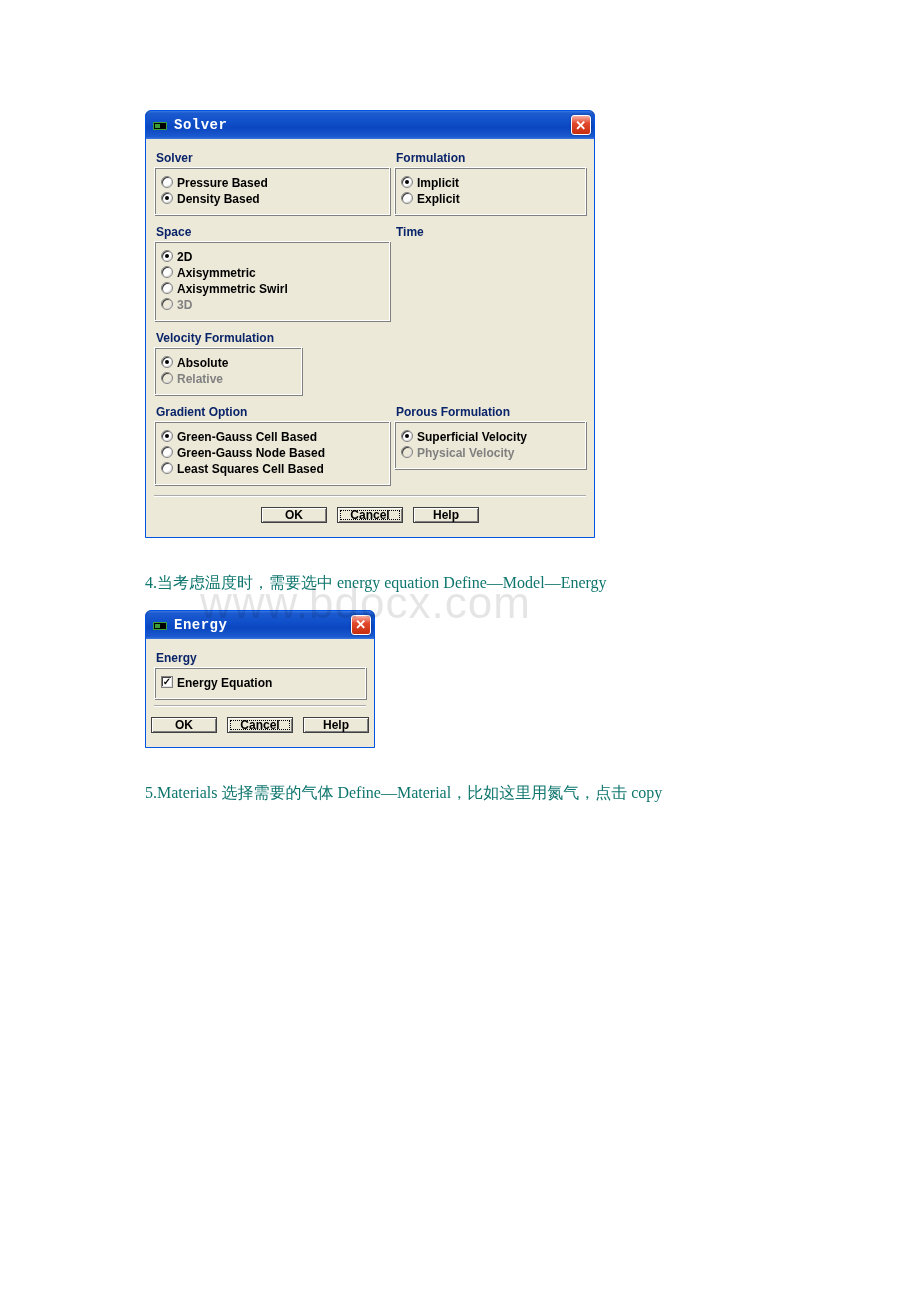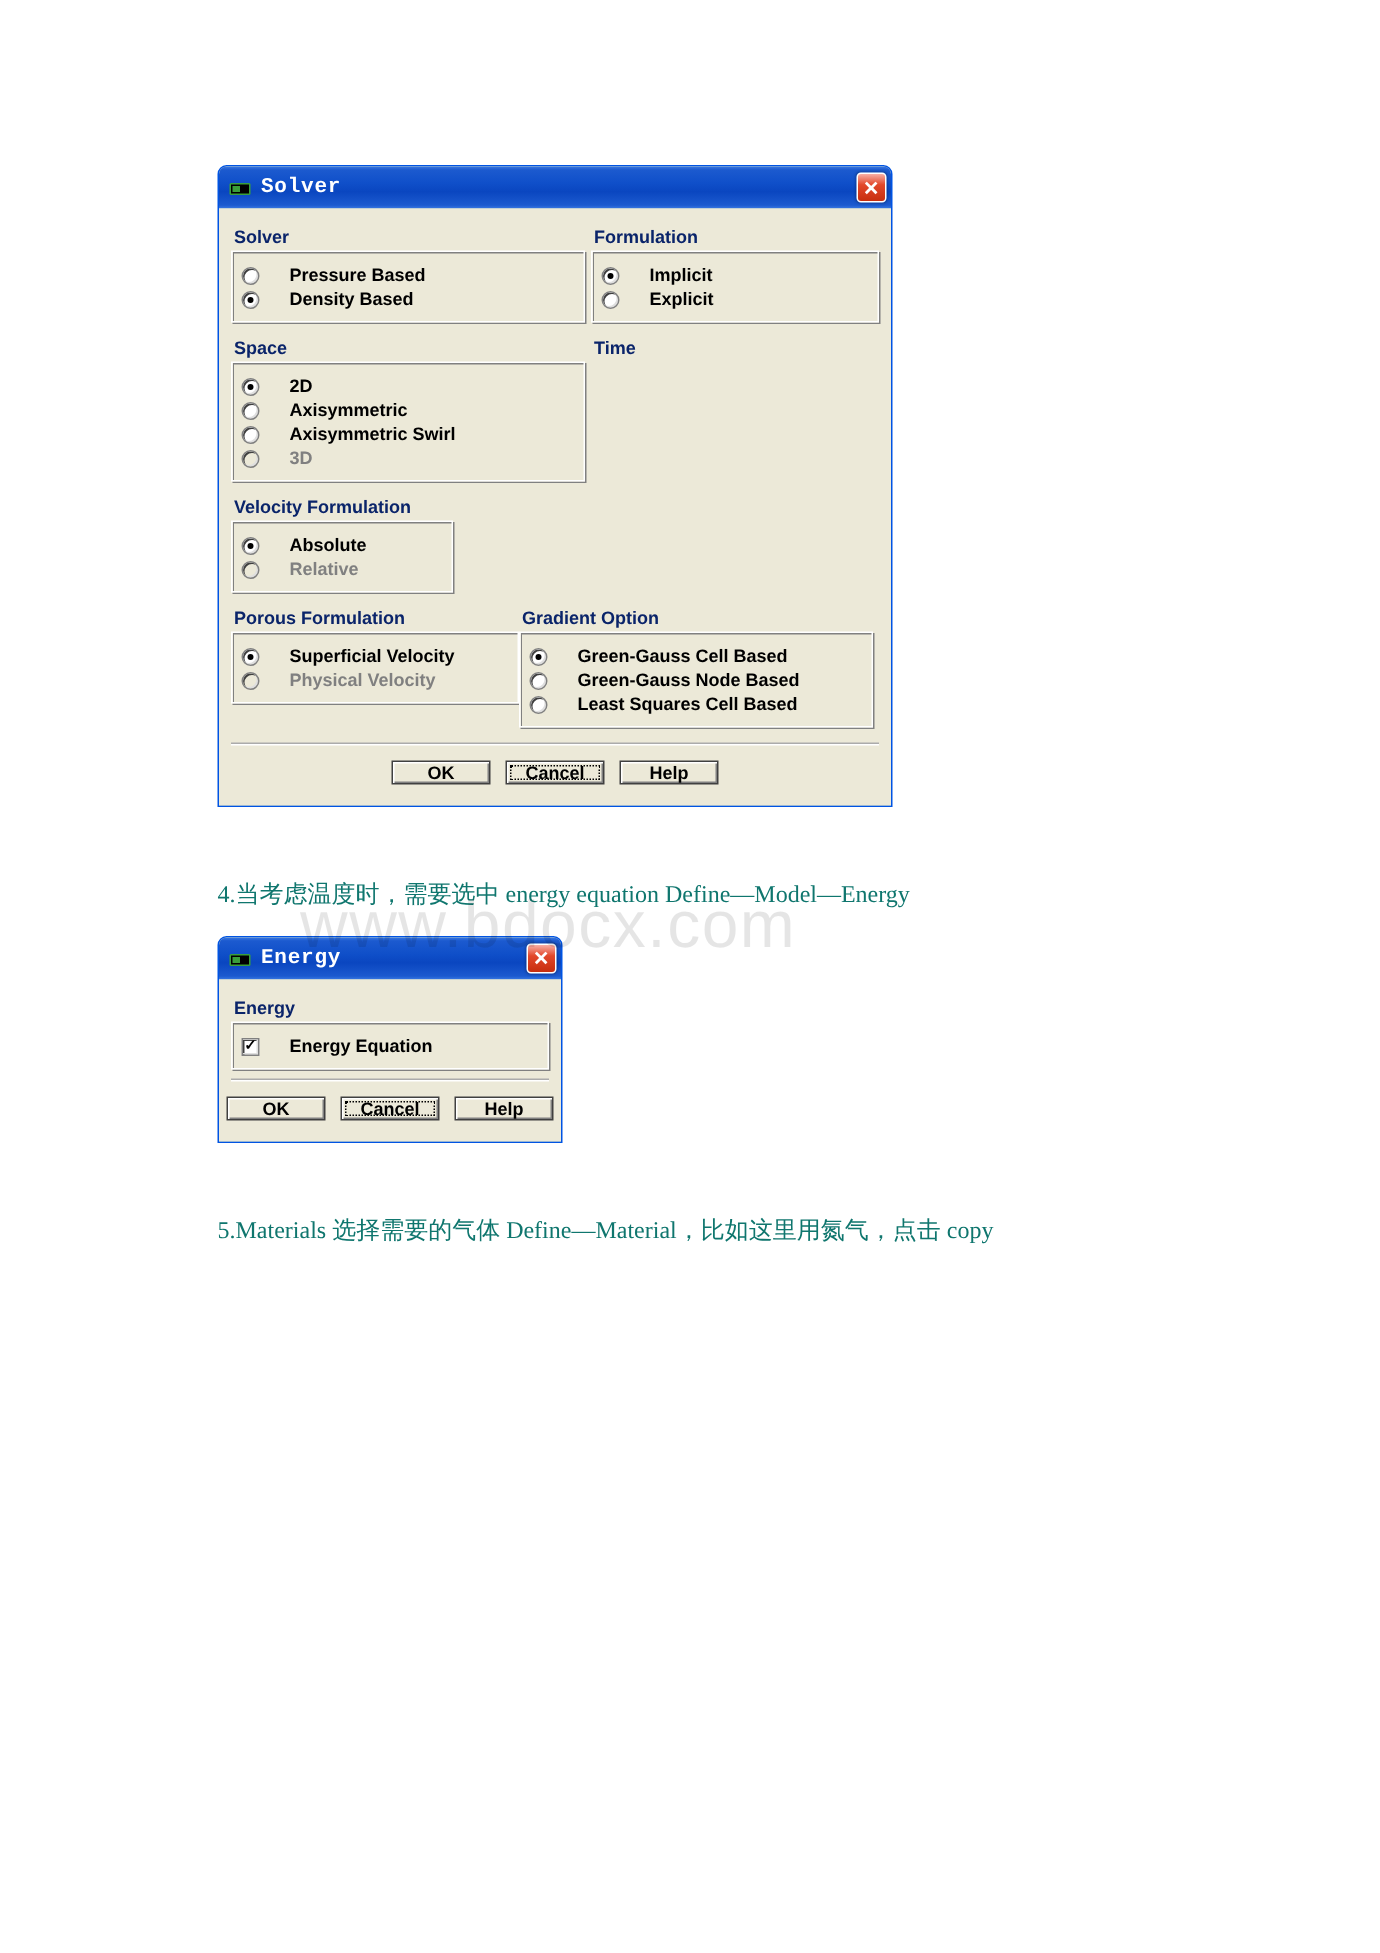--- a/index.html
+++ b/index.html
@@ -7,22 +7,22 @@
       background: #ffffff;
       font-family: "Microsoft YaHei", Arial, sans-serif;
       font-size: 13px;
       padding: 110px 145px 40px 145px;
       width: 920px;
     }
     .dialog {
       border: 1px solid #0054E3;
       border-radius: 6px 6px 0 0;
       overflow: hidden;
-      background: #fef9c3;
-      margin-bottom: 46px;
+      background: #0f172a;
+      margin-bottom: 32px;
     }
     .titlebar {
       background: linear-gradient(to bottom, #3877E2 0%, #1C5ACF 8%, #0F4FC9 40%, #0A46C0 60%, #1C5ACF 92%, #3877E2 100%);
       height: 28px;
       display: flex;
       align-items: center;
       padding: 0 3px 0 6px;
       color: #fff;
       font-family: "Trebuchet MS", Tahoma, sans-serif;
       font-weight: bold;
@@ -61,26 +61,26 @@
     }
     .group-box {
       border: 1px solid #fff;
       box-shadow: inset 1px 1px 0 #808080, 1px 1px 0 #808080;
       background: #ECE9D8;
       padding: 6px 8px 6px 6px;
       margin: 0 4px 6px 0;
     }
     .group-box.flat-right { margin-right: 0; }
     .radio-line, .check-line {
-      display: flex; align-items: flex-end;
+      display: flex; align-items: flex-start;
       font-family: Tahoma, Arial, sans-serif;
       font-size: 12px; font-weight: bold;
       color: #000;
       margin: 2px 0;
-      gap: 20px;
+      gap: 4px;
     }
     .radio-line.disabled, .check-line.disabled { color: #808080; }
     .radio-dot {
       width: 12px; height: 12px; border-radius: 50%;
       background: #fff; border: 1px solid #808080;
       box-shadow: inset -1px -1px 0 #dfdfdf, inset 1px 1px 0 #404040;
       display: inline-flex; align-items: center; justify-content: center;
       flex-shrink: 0;
     }
     .radio-dot.disabled { background: #ECE9D8; }
@@ -228,51 +228,51 @@
           </span>
         <span>Absolute</span>
       </label>
       <label class="radio-line disabled">
         <span class="radio-dot disabled"></span>
         <span>Relative</span>
       </label>
     </div>
 
     <div class="row">
+      <div class="col solver-left">
+        <div class="group-label">Gradient Option</div>
+        <div class="group-box">
+          <label class="radio-line">
+            <span class="radio-dot selected">
+                <span class="inner"></span>
+              </span>
+            <span>Green-Gauss Cell Based</span>
+          </label>
+          <label class="radio-line">
+            <span class="radio-dot"></span>
+            <span>Green-Gauss Node Based</span>
+          </label>
+          <label class="radio-line">
+            <span class="radio-dot"></span>
+            <span>Least Squares Cell Based</span>
+          </label>
+        </div>
+      </div>
       <div class="col solver-right">
         <div class="group-label">Porous Formulation</div>
         <div class="group-box flat-right">
           <label class="radio-line">
             <span class="radio-dot selected">
                 <span class="inner"></span>
               </span>
             <span>Superficial Velocity</span>
           </label>
           <label class="radio-line disabled">
             <span class="radio-dot disabled"></span>
             <span>Physical Velocity</span>
-          </label>
-        </div>
-      </div>
-      <div class="col solver-left">
-        <div class="group-label">Gradient Option</div>
-        <div class="group-box">
-          <label class="radio-line">
-            <span class="radio-dot selected">
-                <span class="inner"></span>
-              </span>
-            <span>Green-Gauss Cell Based</span>
-          </label>
-          <label class="radio-line">
-            <span class="radio-dot"></span>
-            <span>Green-Gauss Node Based</span>
-          </label>
-          <label class="radio-line">
-            <span class="radio-dot"></span>
-            <span>Least Squares Cell Based</span>
           </label>
         </div>
       </div>
     </div>
 
     <div class="btn-row">
       <button class="btn">OK</button>
       <button class="btn focused">Cancel</button>
       <button class="btn">Help</button>
     </div>

